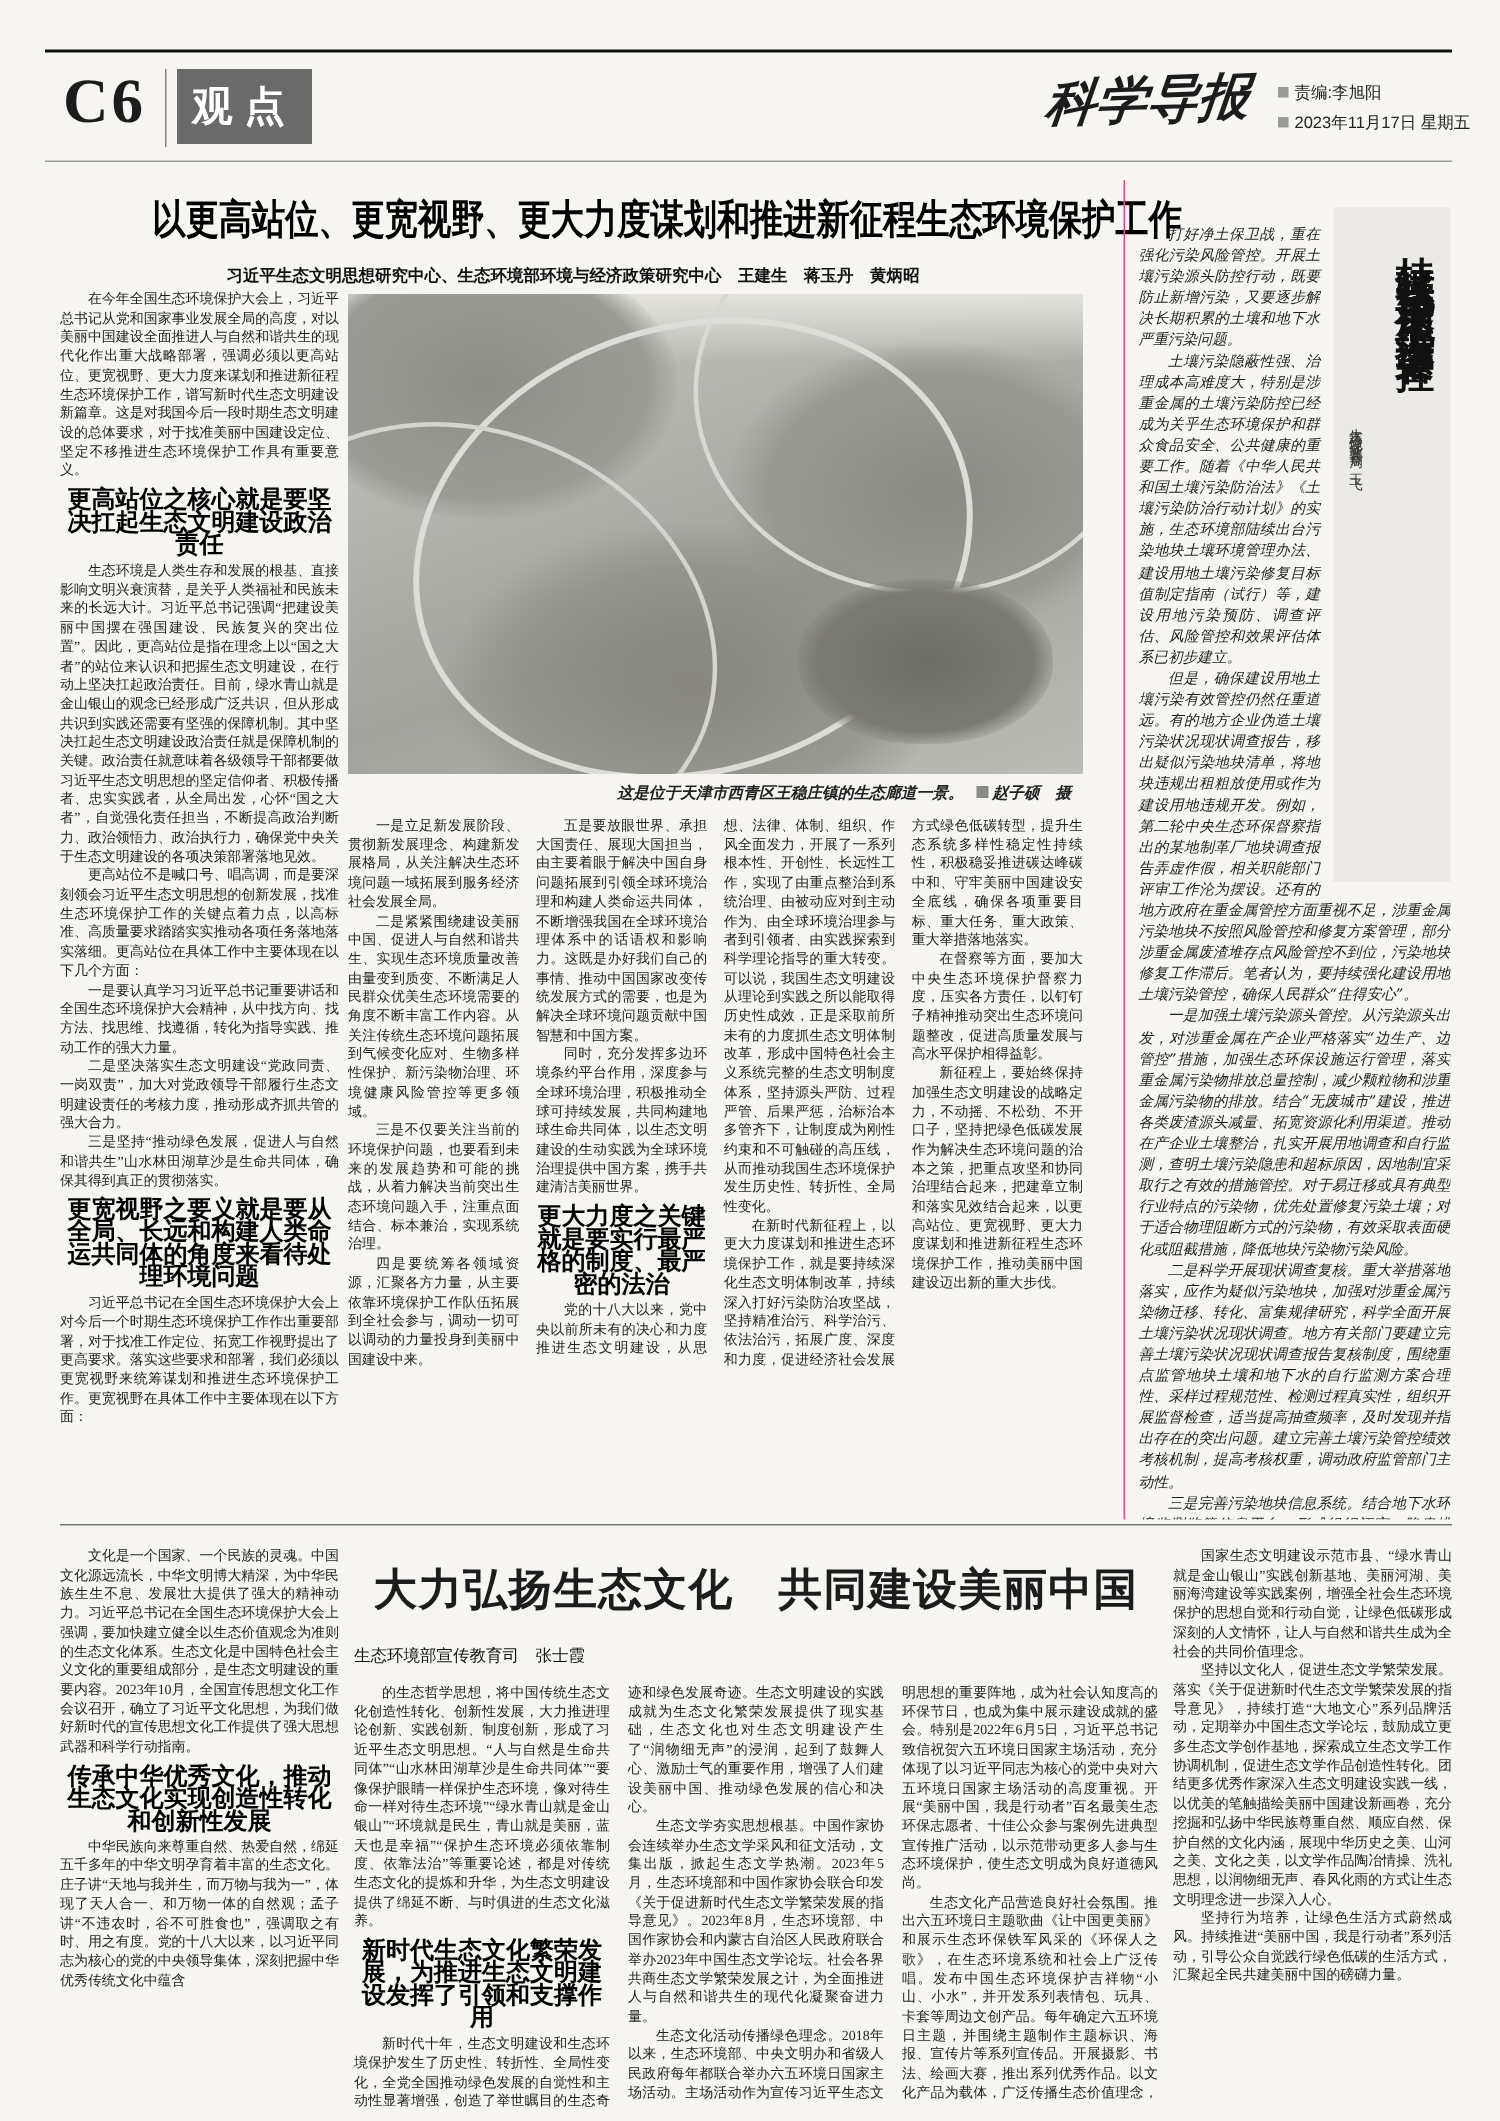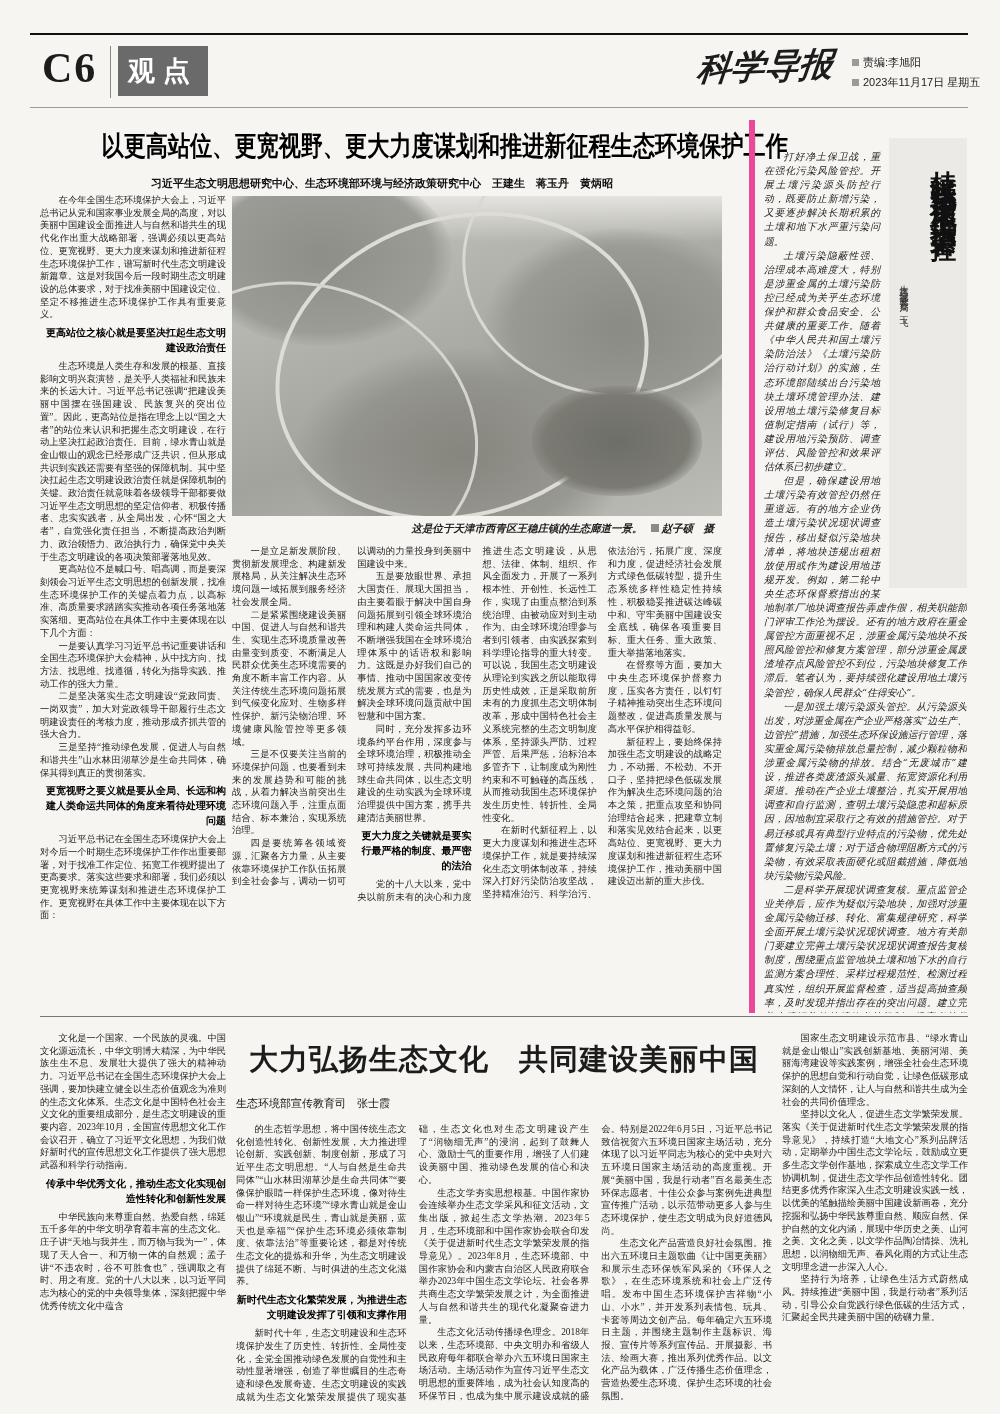--- a/index.html
+++ b/index.html
@@ -47,42 +47,42 @@
     background:radial-gradient(ellipse,#6e6e68 0%,#7b7b74 60%,transparent 75%); }
   .photo .sky { position:absolute; left:0; top:0; width:100%; height:46px;
     background:linear-gradient(#e4e3de,rgba(228,227,222,0)); }
   .caption { position:absolute; left:224px; top:522px; width:490px; text-align:right;
     font-size:10.5px; font-style:italic; font-weight:bold; color:#222; }
   .caption .sq { display:inline-block; width:8px; height:8px; background:#8b8b86; margin:0 3px 0 8px; }
   .col-flow { position:absolute; left:232px; top:545px; width:490px; height:467px; overflow:hidden;
     column-count:4; column-gap:11px; }
   
   .sidebar { position:absolute; left:749px; top:120px; width:218px; height:893px; overflow:hidden;
-    border-left:6px solid #ec4899; padding:30px 0 0 9px; }
+    border-left:1px solid #ec4899; padding:30px 0 0 9px; }
   .sb-titleblock { float:right; width:78px; height:450px; background:#eceae6; margin:-12px 0 10px 9px;
     position:relative; }
   .sb-title { position:absolute; right:6px; top:12px; height:430px; writing-mode:vertical-rl;
     font-size:26px; font-family:"Liberation Serif",serif; font-weight:bold; letter-spacing:5px; color:#111; }
   .sb-author { position:absolute; left:8px; top:140px; writing-mode:vertical-rl; font-size:9px;
     letter-spacing:2px; color:#333; }
   .sidebar .para, .sidebar .subhead { font-size:9.8px; line-height:14.1px; font-style:italic;
     font-family:"DejaVu Serif",serif; }
   
   .bottom-rule { position:absolute; left:40px; top:1016px; width:928px; height:1px; background:#777; }
   .bt-left  { position:absolute; left:40px;  top:1032px; width:186px; height:376px; overflow:hidden; }
   .bt-right { position:absolute; left:782px; top:1032px; width:186px; height:376px; overflow:hidden; }
   .bt-center { position:absolute; left:236px; top:1026px; width:536px; height:382px; overflow:hidden; }
   .bt-headline { text-align:center; font-family:"Liberation Serif",serif; font-weight:bold;
     font-size:29px; letter-spacing:1px; margin-top:14px; white-space:nowrap; }
   .bt-byline { text-align:left; font-size:11px; margin:16px 0 12px 0; color:#111; }
   .bt-flow { column-count:3; column-gap:12px; height:288px; overflow:hidden; }
   
   .para { font-size:9.3px; line-height:12.7px; text-align:justify; text-indent:2em; color:#1d1d1d; }
-  .subhead { font-family:Liberation Mono, monospace; font-weight:bold; font-size:10px;
-    line-height:15px; margin:5px 0 4px 0; color:#000; text-align:right; }
+  .subhead { font-family:Liberation Sans, sans-serif; font-weight:bold; font-size:16px;
+    line-height:15px; margin:5px 0 4px 0; color:#000; text-align:center; }
 </style>
 </head>
 <body>
 
 <div id="paper">
 
   <div class="top-rule"></div>
   <div class="page-no">C6</div>
   <div class="hdr-divider"></div>
   <div class="section-box">观点</div>
@@ -141,21 +141,21 @@
       <div class="sb-title">持续强化建设用地土壤污染管控</div>
       <div class="sb-author">
         <span>生态环境部华北督察局</span>　<span>王飞</span>
       </div>
     </div>
     <div>
         <p class="para">打好净土保卫战，重在强化污染风险管控。开展土壤污染源头防控行动，既要防止新增污染，又要逐步解决长期积累的土壤和地下水严重污染问题。</p>
         <p class="para">土壤污染隐蔽性强、治理成本高难度大，特别是涉重金属的土壤污染防控已经成为关乎生态环境保护和群众食品安全、公共健康的重要工作。随着《中华人民共和国土壤污染防治法》《土壤污染防治行动计划》的实施，生态环境部陆续出台污染地块土壤环境管理办法、建设用地土壤污染修复目标值制定指南（试行）等，建设用地污染预防、调查评估、风险管控和效果评估体系已初步建立。</p>
         <p class="para">但是，确保建设用地土壤污染有效管控仍然任重道远。有的地方企业伪造土壤污染状况现状调查报告，移出疑似污染地块清单，将地块违规出租粗放使用或作为建设用地违规开发。例如，第二轮中央生态环保督察指出的某地制革厂地块调查报告弄虚作假，相关职能部门评审工作沦为摆设。还有的地方政府在重金属管控方面重视不足，涉重金属污染地块不按照风险管控和修复方案管理，部分涉重金属废渣堆存点风险管控不到位，污染地块修复工作滞后。笔者认为，要持续强化建设用地土壤污染管控，确保人民群众“住得安心”。</p>
         <p class="para">一是加强土壤污染源头管控。从污染源头出发，对涉重金属在产企业严格落实“边生产、边管控”措施，加强生态环保设施运行管理，落实重金属污染物排放总量控制，减少颗粒物和涉重金属污染物的排放。结合“无废城市”建设，推进各类废渣源头减量、拓宽资源化利用渠道。推动在产企业土壤整治，扎实开展用地调查和自行监测，查明土壤污染隐患和超标原因，因地制宜采取行之有效的措施管控。对于易迁移或具有典型行业特点的污染物，优先处置修复污染土壤；对于适合物理阻断方式的污染物，有效采取表面硬化或阻截措施，降低地块污染物污染风险。</p>
-        <p class="para">二是科学开展现状调查复核。重点监管企业关停后，应作为疑似污染地块，加强对涉重金属污染物迁移、转化、富集规律研究，科学全面开展土壤污染状况现状调查。地方有关部门要建立完善土壤污染状况现状调查报告复核制度，围绕重点监管地块土壤和地下水的自行监测方案合理性、采样过程规范性、检测过程真实性，组织开展监督检查，适当提高抽查频率，及时发现并指出存在的突出问题。建立完善土壤污染管控绩效考核机制，提高考核权重，调动政府监管部门主动性。</p>
+        <p class="para">二是科学开展现状调查复核。重大举措落地落实，应作为疑似污染地块，加强对涉重金属污染物迁移、转化、富集规律研究，科学全面开展土壤污染状况现状调查。地方有关部门要建立完善土壤污染状况现状调查报告复核制度，围绕重点监管地块土壤和地下水的自行监测方案合理性、采样过程规范性、检测过程真实性，组织开展监督检查，适当提高抽查频率，及时发现并指出存在的突出问题。建立完善土壤污染管控绩效考核机制，提高考核权重，调动政府监管部门主动性。</p>
         <p class="para">三是完善污染地块信息系统。结合地下水环境监测监管信息平台，形成组织评审、隐患排查、质控抽查、公开信息、问题整改全程闭环，加快完成污染防治重点区划定，建立污染地块“一点一策”管理机制。加强统筹协调，保证涉重金属污染地块名录更新和公开的及时性，推动重点企业法定义务在排污许可管理中细化，实施动态更新24小时在线视频监控。</p>
       </div>
   </div>
 
   <div class="bottom-rule"></div>
   <div class="bt-left">
       <p class="para">文化是一个国家、一个民族的灵魂。中国文化源远流长，中华文明博大精深，为中华民族生生不息、发展壮大提供了强大的精神动力。习近平总书记在全国生态环境保护大会上强调，要加快建立健全以生态价值观念为准则的生态文化体系。生态文化是中国特色社会主义文化的重要组成部分，是生态文明建设的重要内容。2023年10月，全国宣传思想文化工作会议召开，确立了习近平文化思想，为我们做好新时代的宣传思想文化工作提供了强大思想武器和科学行动指南。</p>
       <h4 class="subhead">传承中华优秀文化，推动生态文化实现创造性转化和创新性发展</h4>
       <p class="para">中华民族向来尊重自然、热爱自然，绵延五千多年的中华文明孕育着丰富的生态文化。庄子讲“天地与我并生，而万物与我为一”，体现了天人合一、和万物一体的自然观；孟子讲“不违农时，谷不可胜食也”，强调取之有时、用之有度。党的十八大以来，以习近平同志为核心的党的中央领导集体，深刻把握中华优秀传统文化中蕴含</p>
     </div>

